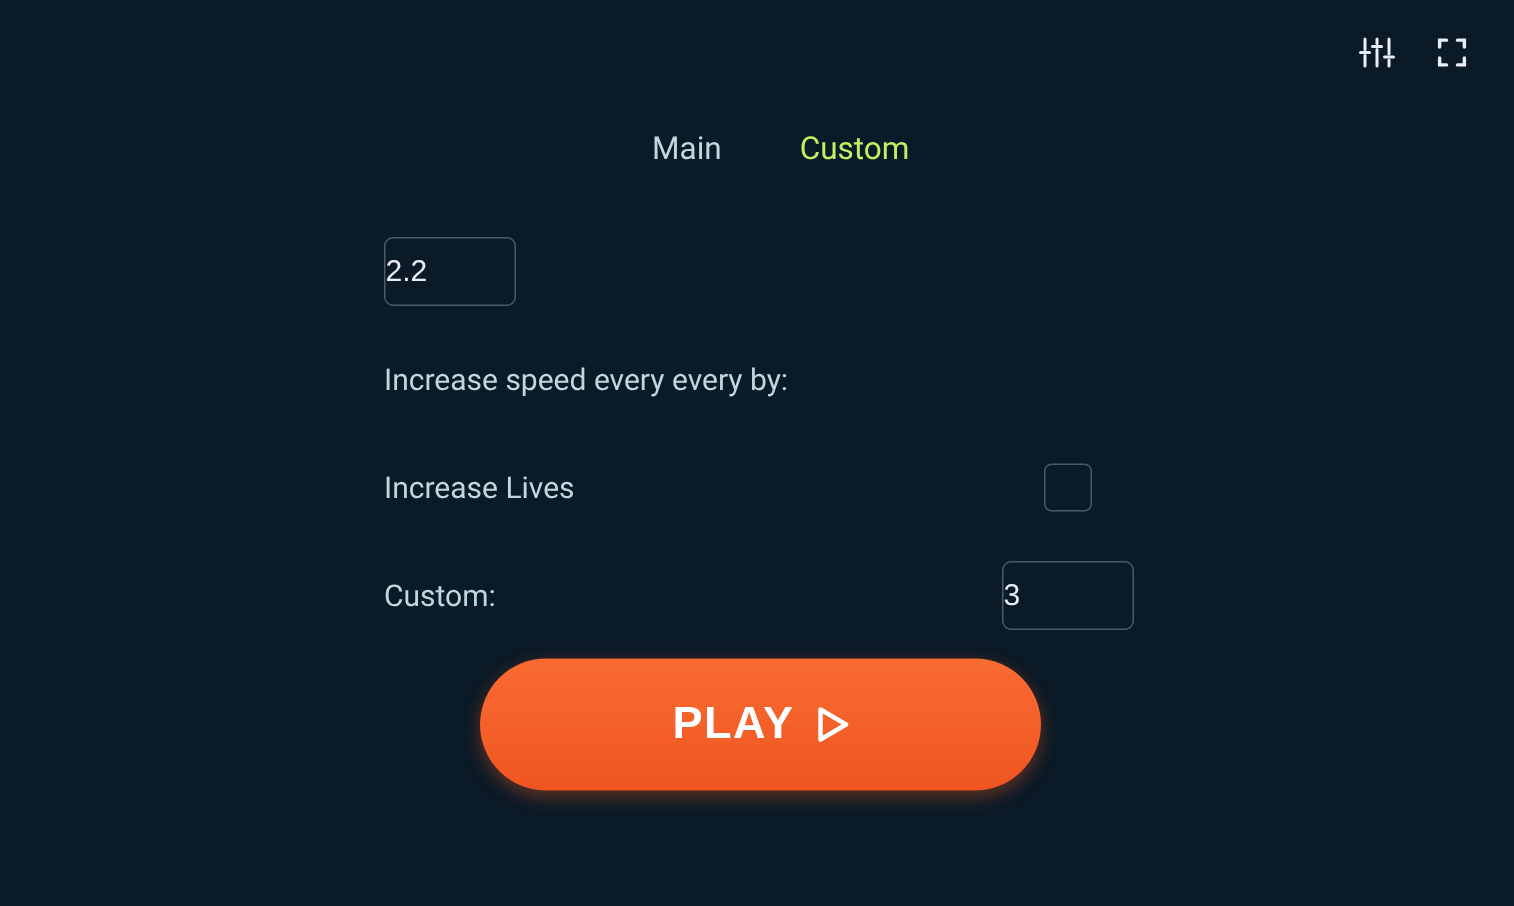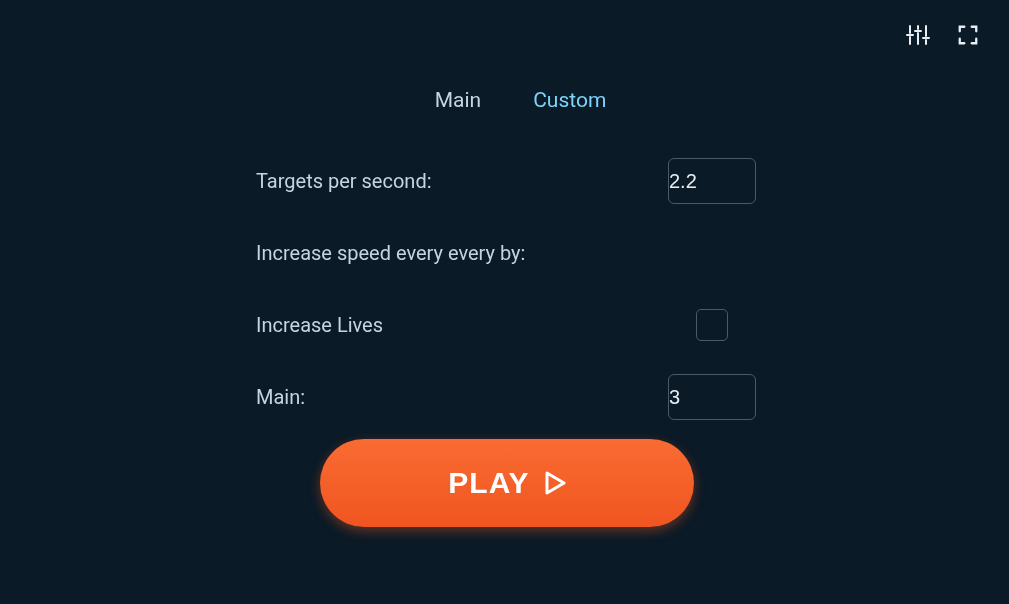--- a/index.html
+++ b/index.html
@@ -39,21 +39,21 @@
       transform: translateX(-50%);
       display: flex;
       gap: 20px;
       font-size: 21px;
     }
     .tab {
       cursor: pointer;
       margin-left: 32px;
     }
     .tab.active {
-      color: #7dd3fc;
+      color: #bef264;
     }
     .settings-container {
       position: absolute;
       top: 158px;
       left: 256px;
       width: 500px;
     }
     .setting-row {
       display: flex;
       justify-content: space-between;
@@ -137,34 +137,33 @@
   </div>
 </div>
 
 <div class="tabs">
   <div class="tab">Main</div>
   <div class="tab active">Custom</div>
 </div>
 
 <div class="settings-container">
   <div class="setting-row">
-    <span class="setting-label">Targets per second:</span>
     <input type="text" class="setting-input" value="2.2" style="">
   </div>
   <div class="setting-row">
     <span class="setting-label">Increase speed every every by:</span>
   </div>
   <div class="setting-row">
     <span class="setting-label">Increase Lives</span>
     <div class="checkbox-wrapper">
       <div class="setting-checkbox"></div>
     </div>
   </div>
   <div class="setting-row">
-    <span class="setting-label">Main:</span>
+    <span class="setting-label">Custom:</span>
     <input type="text" class="setting-input" value="3" style="">
   </div>
 </div>
 
 <button class="play-button">
   <span>PLAY</span>
   <svg width="22" height="24" viewBox="0 0 22 24" fill="none" stroke="#ffffff" stroke-width="3" stroke-linejoin="round" stroke-linecap="round">
     <polygon points="3,2 20,12 3,22"></polygon>
   </svg>
 </button>

